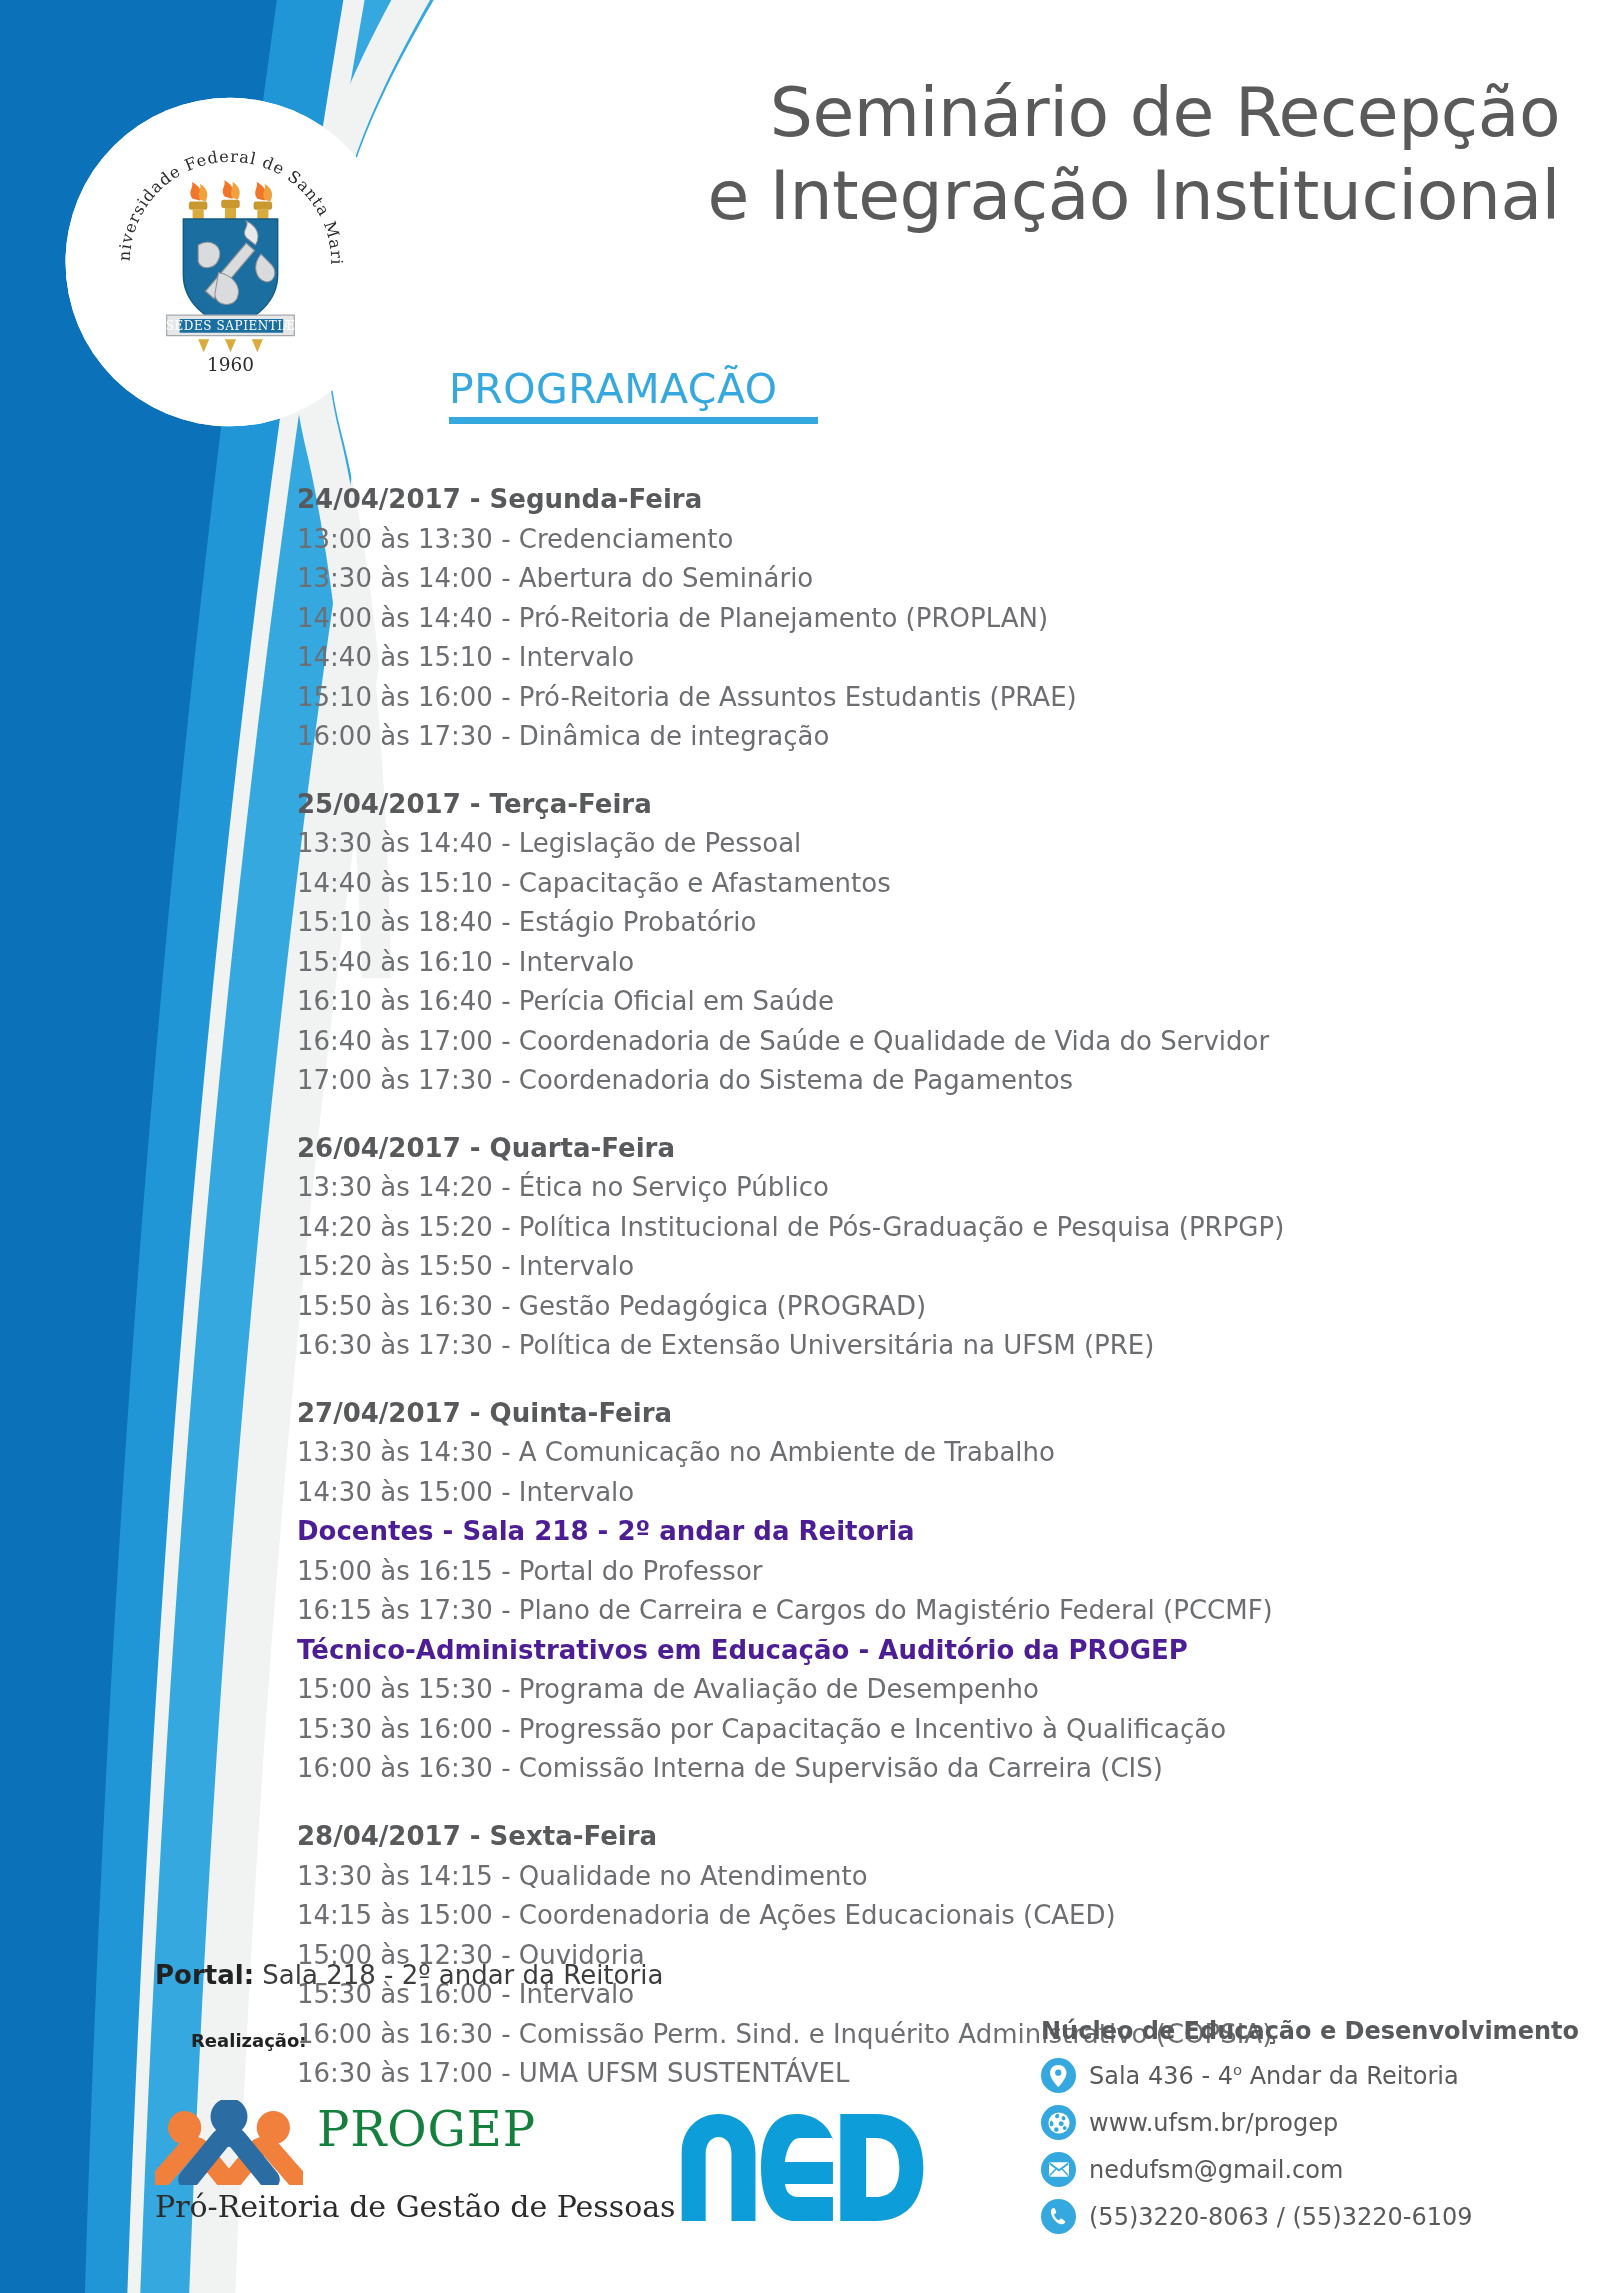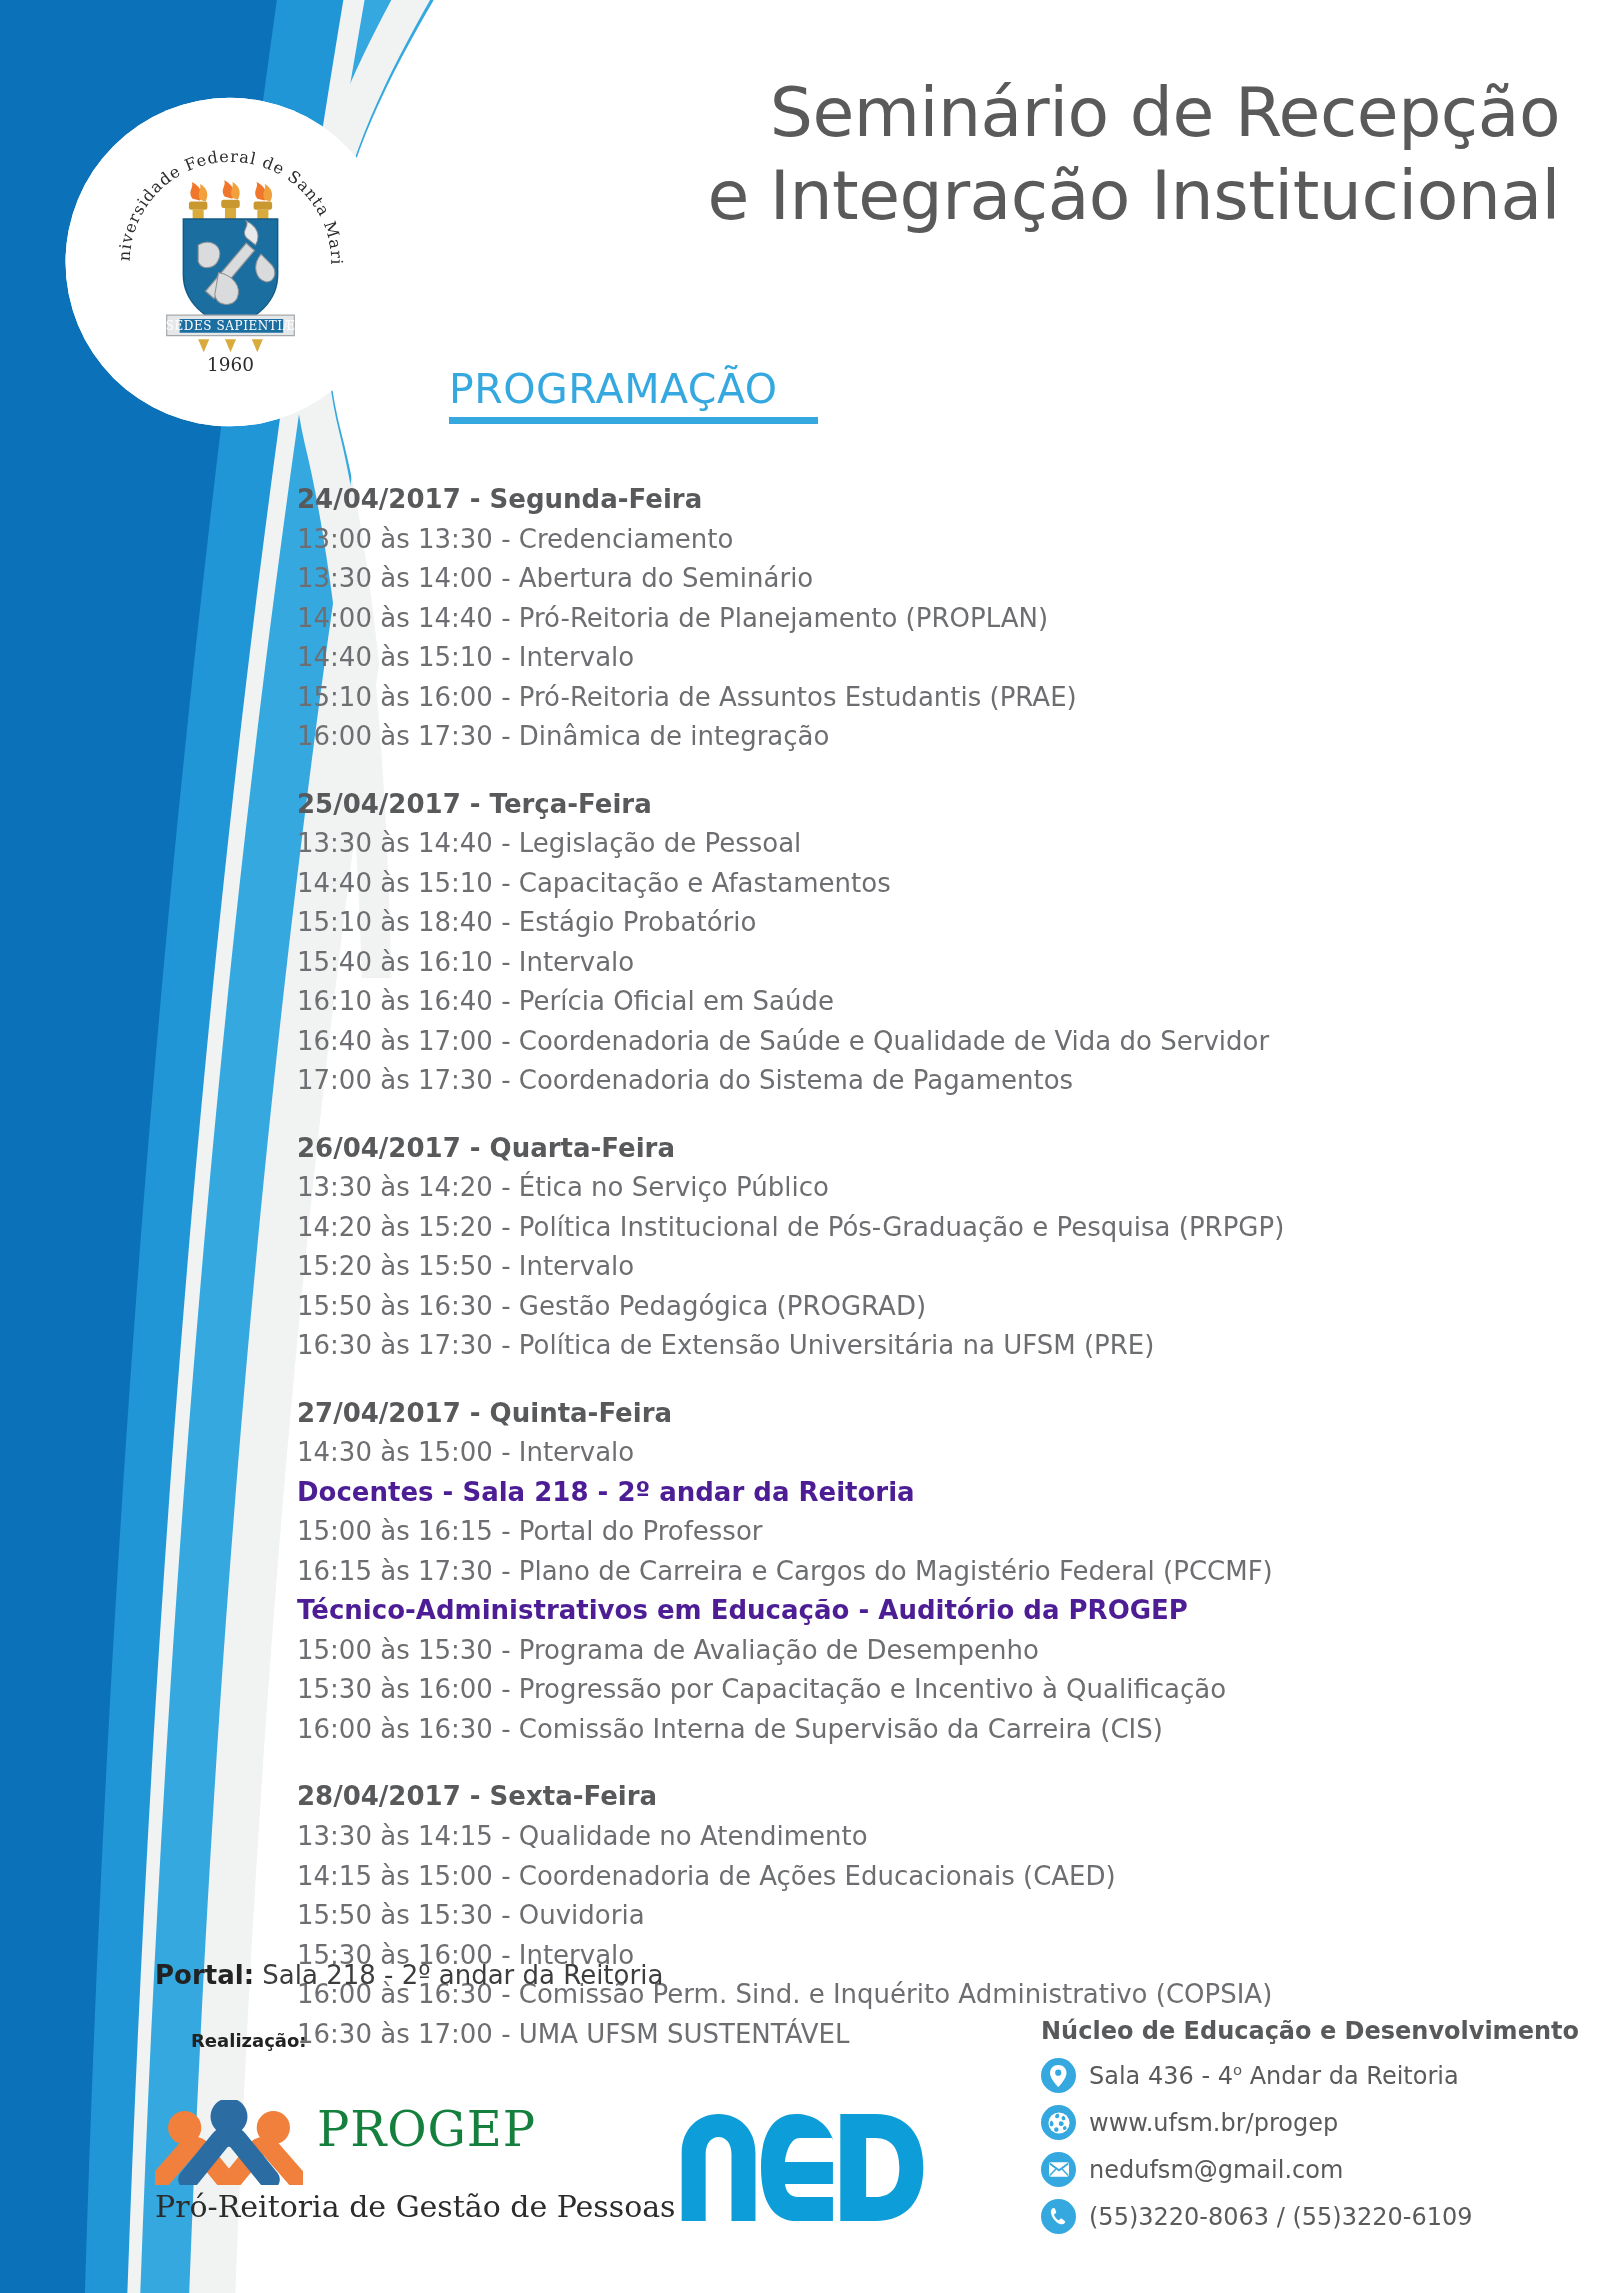--- a/index.html
+++ b/index.html
@@ -342,34 +342,35 @@
       <div class="day-block">
         <div class="day-head">26/04/2017 - Quarta-Feira</div>
         <div class="session">13:30 às 14:20 - Ética no Serviço Público</div>
         <div class="session">14:20 às 15:20 - Política Institucional de Pós-Graduação e Pesquisa (PRPGP)</div>
         <div class="session">15:20 às 15:50 - Intervalo</div>
         <div class="session">15:50 às 16:30 - Gestão Pedagógica (PROGRAD)</div>
         <div class="session">16:30 às 17:30 - Política de Extensão Universitária na UFSM (PRE)</div>
       </div>
       <div class="day-block">
         <div class="day-head">27/04/2017 - Quinta-Feira</div>
+        <div class="session">13:30 às 14:30 - A Comunicação no Ambiente de Trabalho</div>
         <div class="session">14:30 às 15:00 - Intervalo</div>
         <div class="subhead">Docentes - Sala 218 - 2º andar da Reitoria</div>
         <div class="session">15:00 às 16:15 - Portal do Professor</div>
         <div class="session">16:15 às 17:30 - Plano de Carreira e Cargos do Magistério Federal (PCCMF)</div>
         <div class="subhead">Técnico-Administrativos em Educação - Auditório da PROGEP</div>
         <div class="session">15:00 às 15:30 - Programa de Avaliação de Desempenho</div>
         <div class="session">15:30 às 16:00 - Progressão por Capacitação e Incentivo à Qualificação</div>
         <div class="session">16:00 às 16:30 - Comissão Interna de Supervisão da Carreira (CIS)</div>
       </div>
       <div class="day-block">
         <div class="day-head">28/04/2017 - Sexta-Feira</div>
         <div class="session">13:30 às 14:15 - Qualidade no Atendimento</div>
         <div class="session">14:15 às 15:00 -  Coordenadoria de Ações Educacionais (CAED)</div>
-        <div class="session">15:50 às 15:30 - Ouvidoria</div>
+        <div class="session">15:00 às 12:30 - Ouvidoria</div>
         <div class="session">15:30 às 16:00 - Intervalo</div>
         <div class="session">16:00 às 16:30 - Comissão Perm. Sind. e Inquérito Administrativo (COPSIA)</div>
         <div class="session">16:30 às 17:00 - UMA UFSM SUSTENTÁVEL</div>
       </div>
     </div>
 
   <div class="local-line">
     <b>Portal:</b>
     <span>Sala 218 - 2º andar da Reitoria</span>
   </div>

